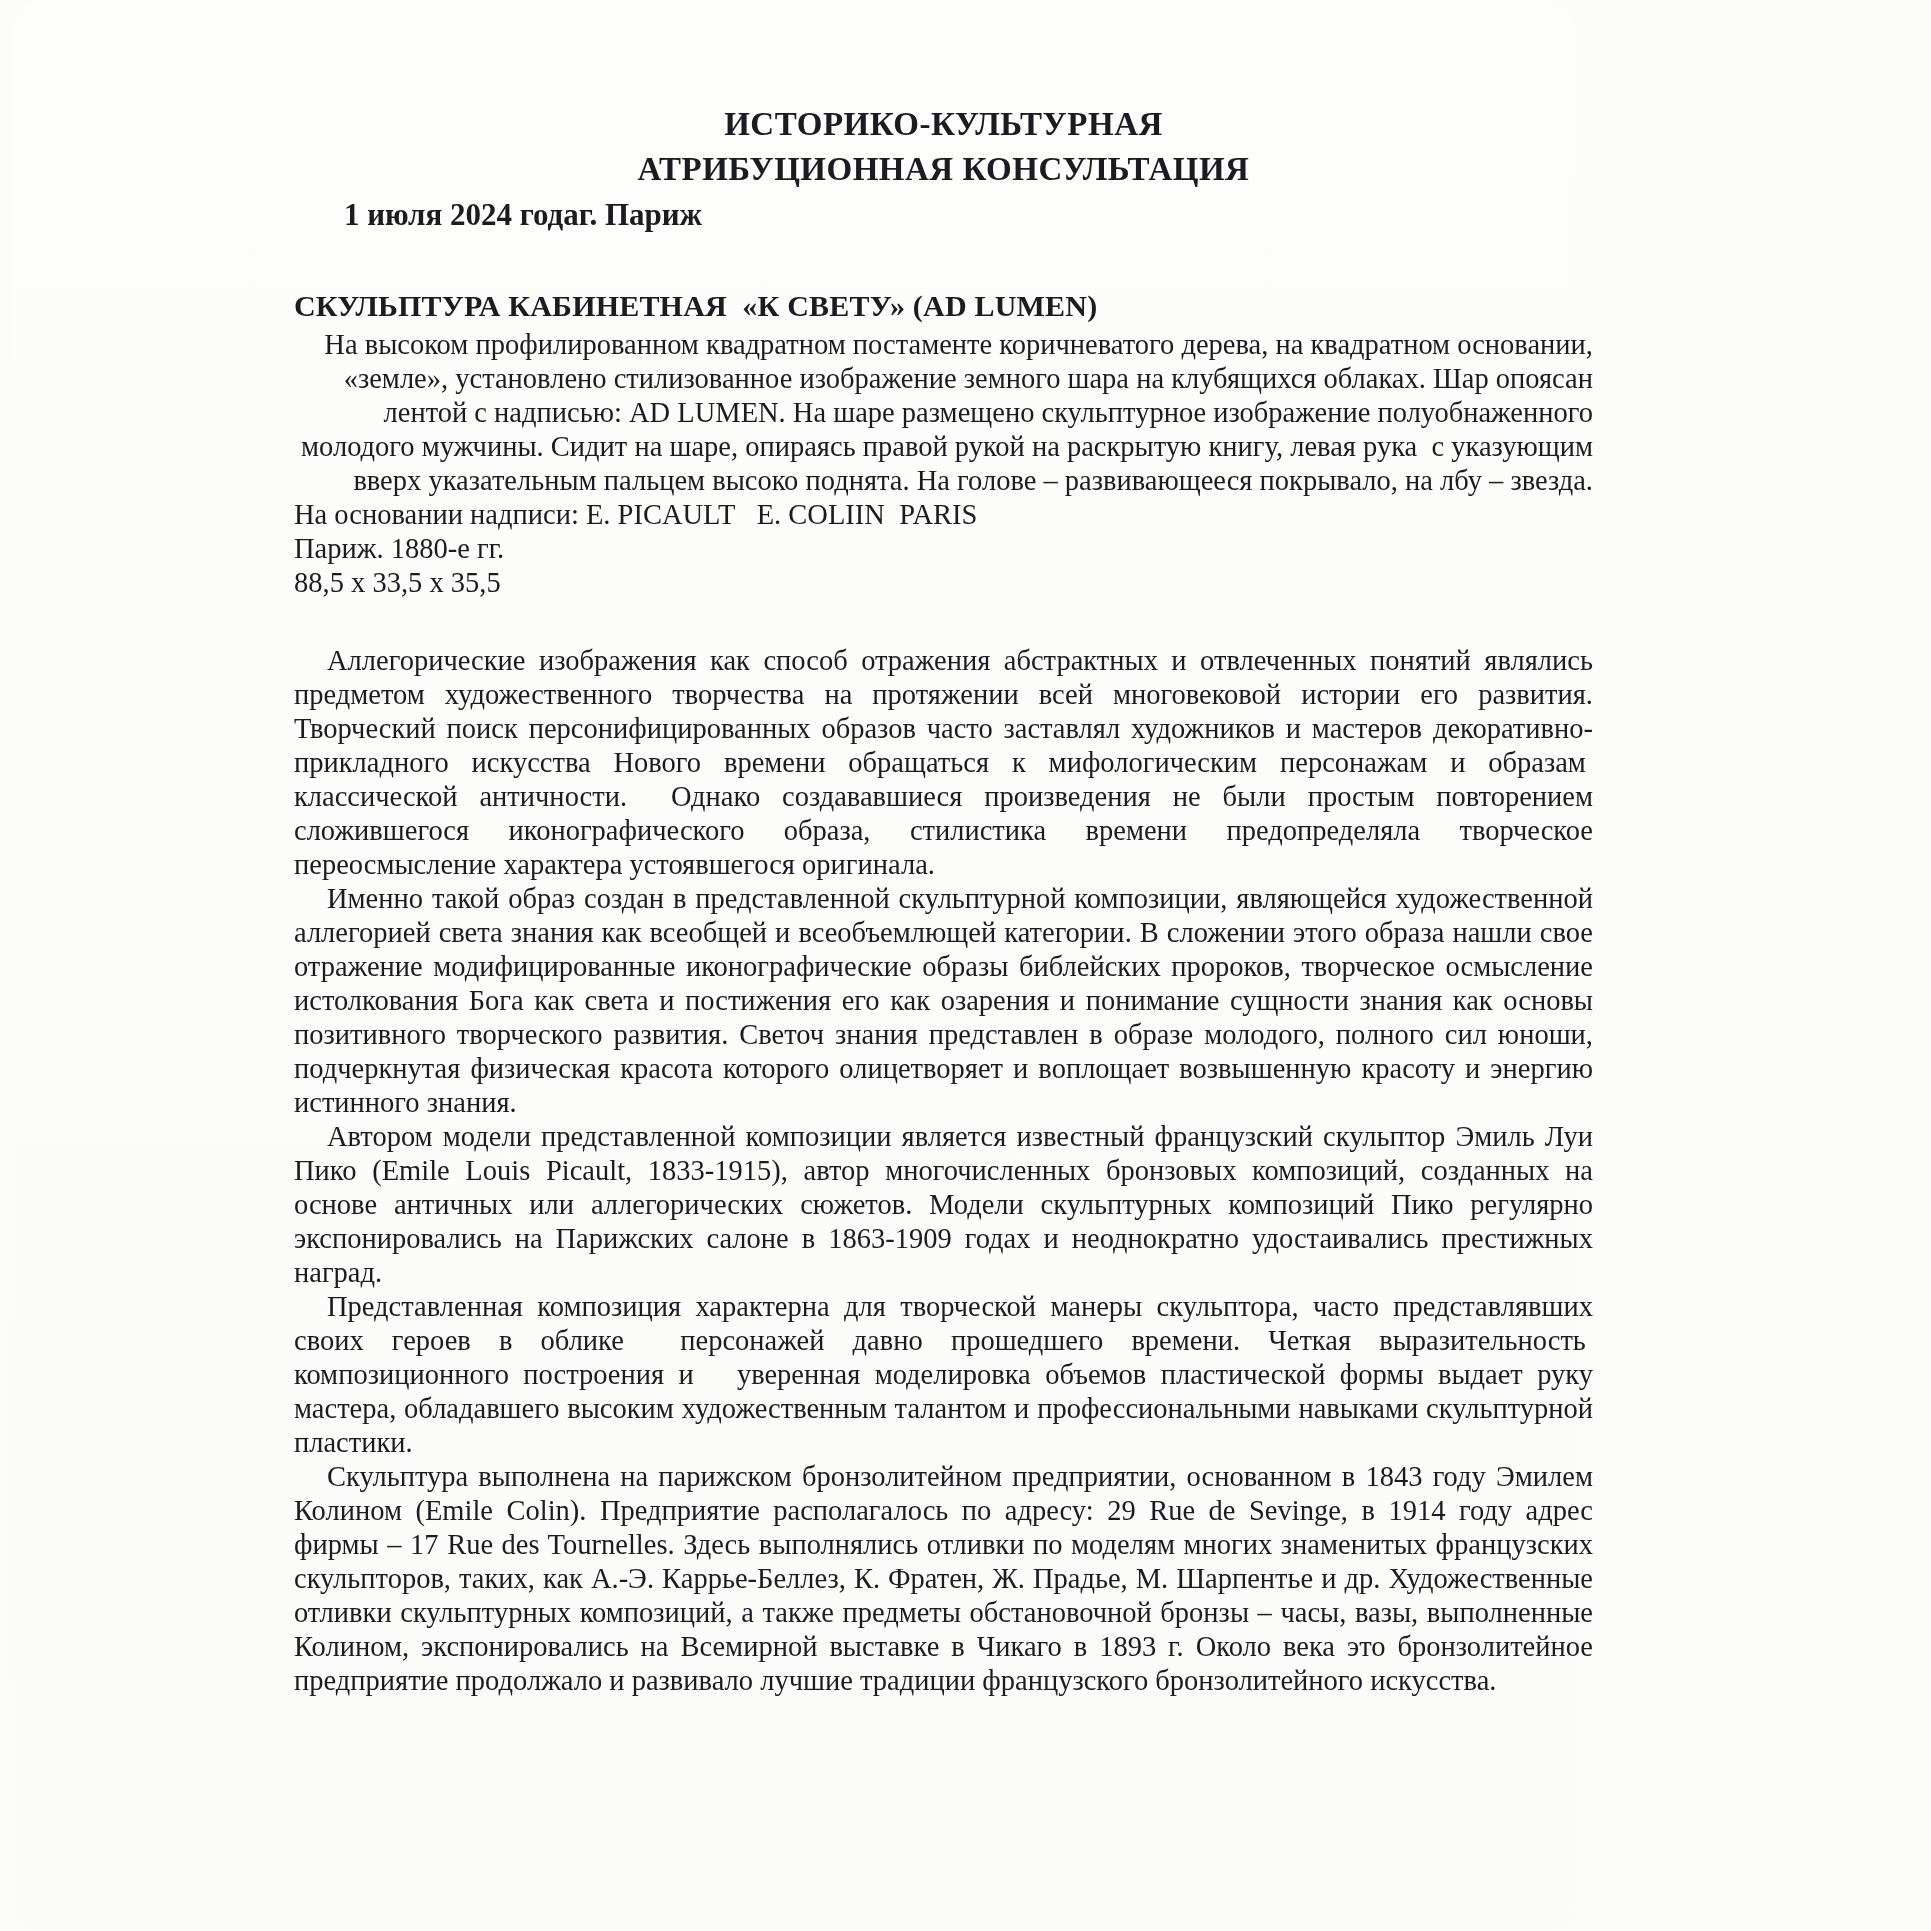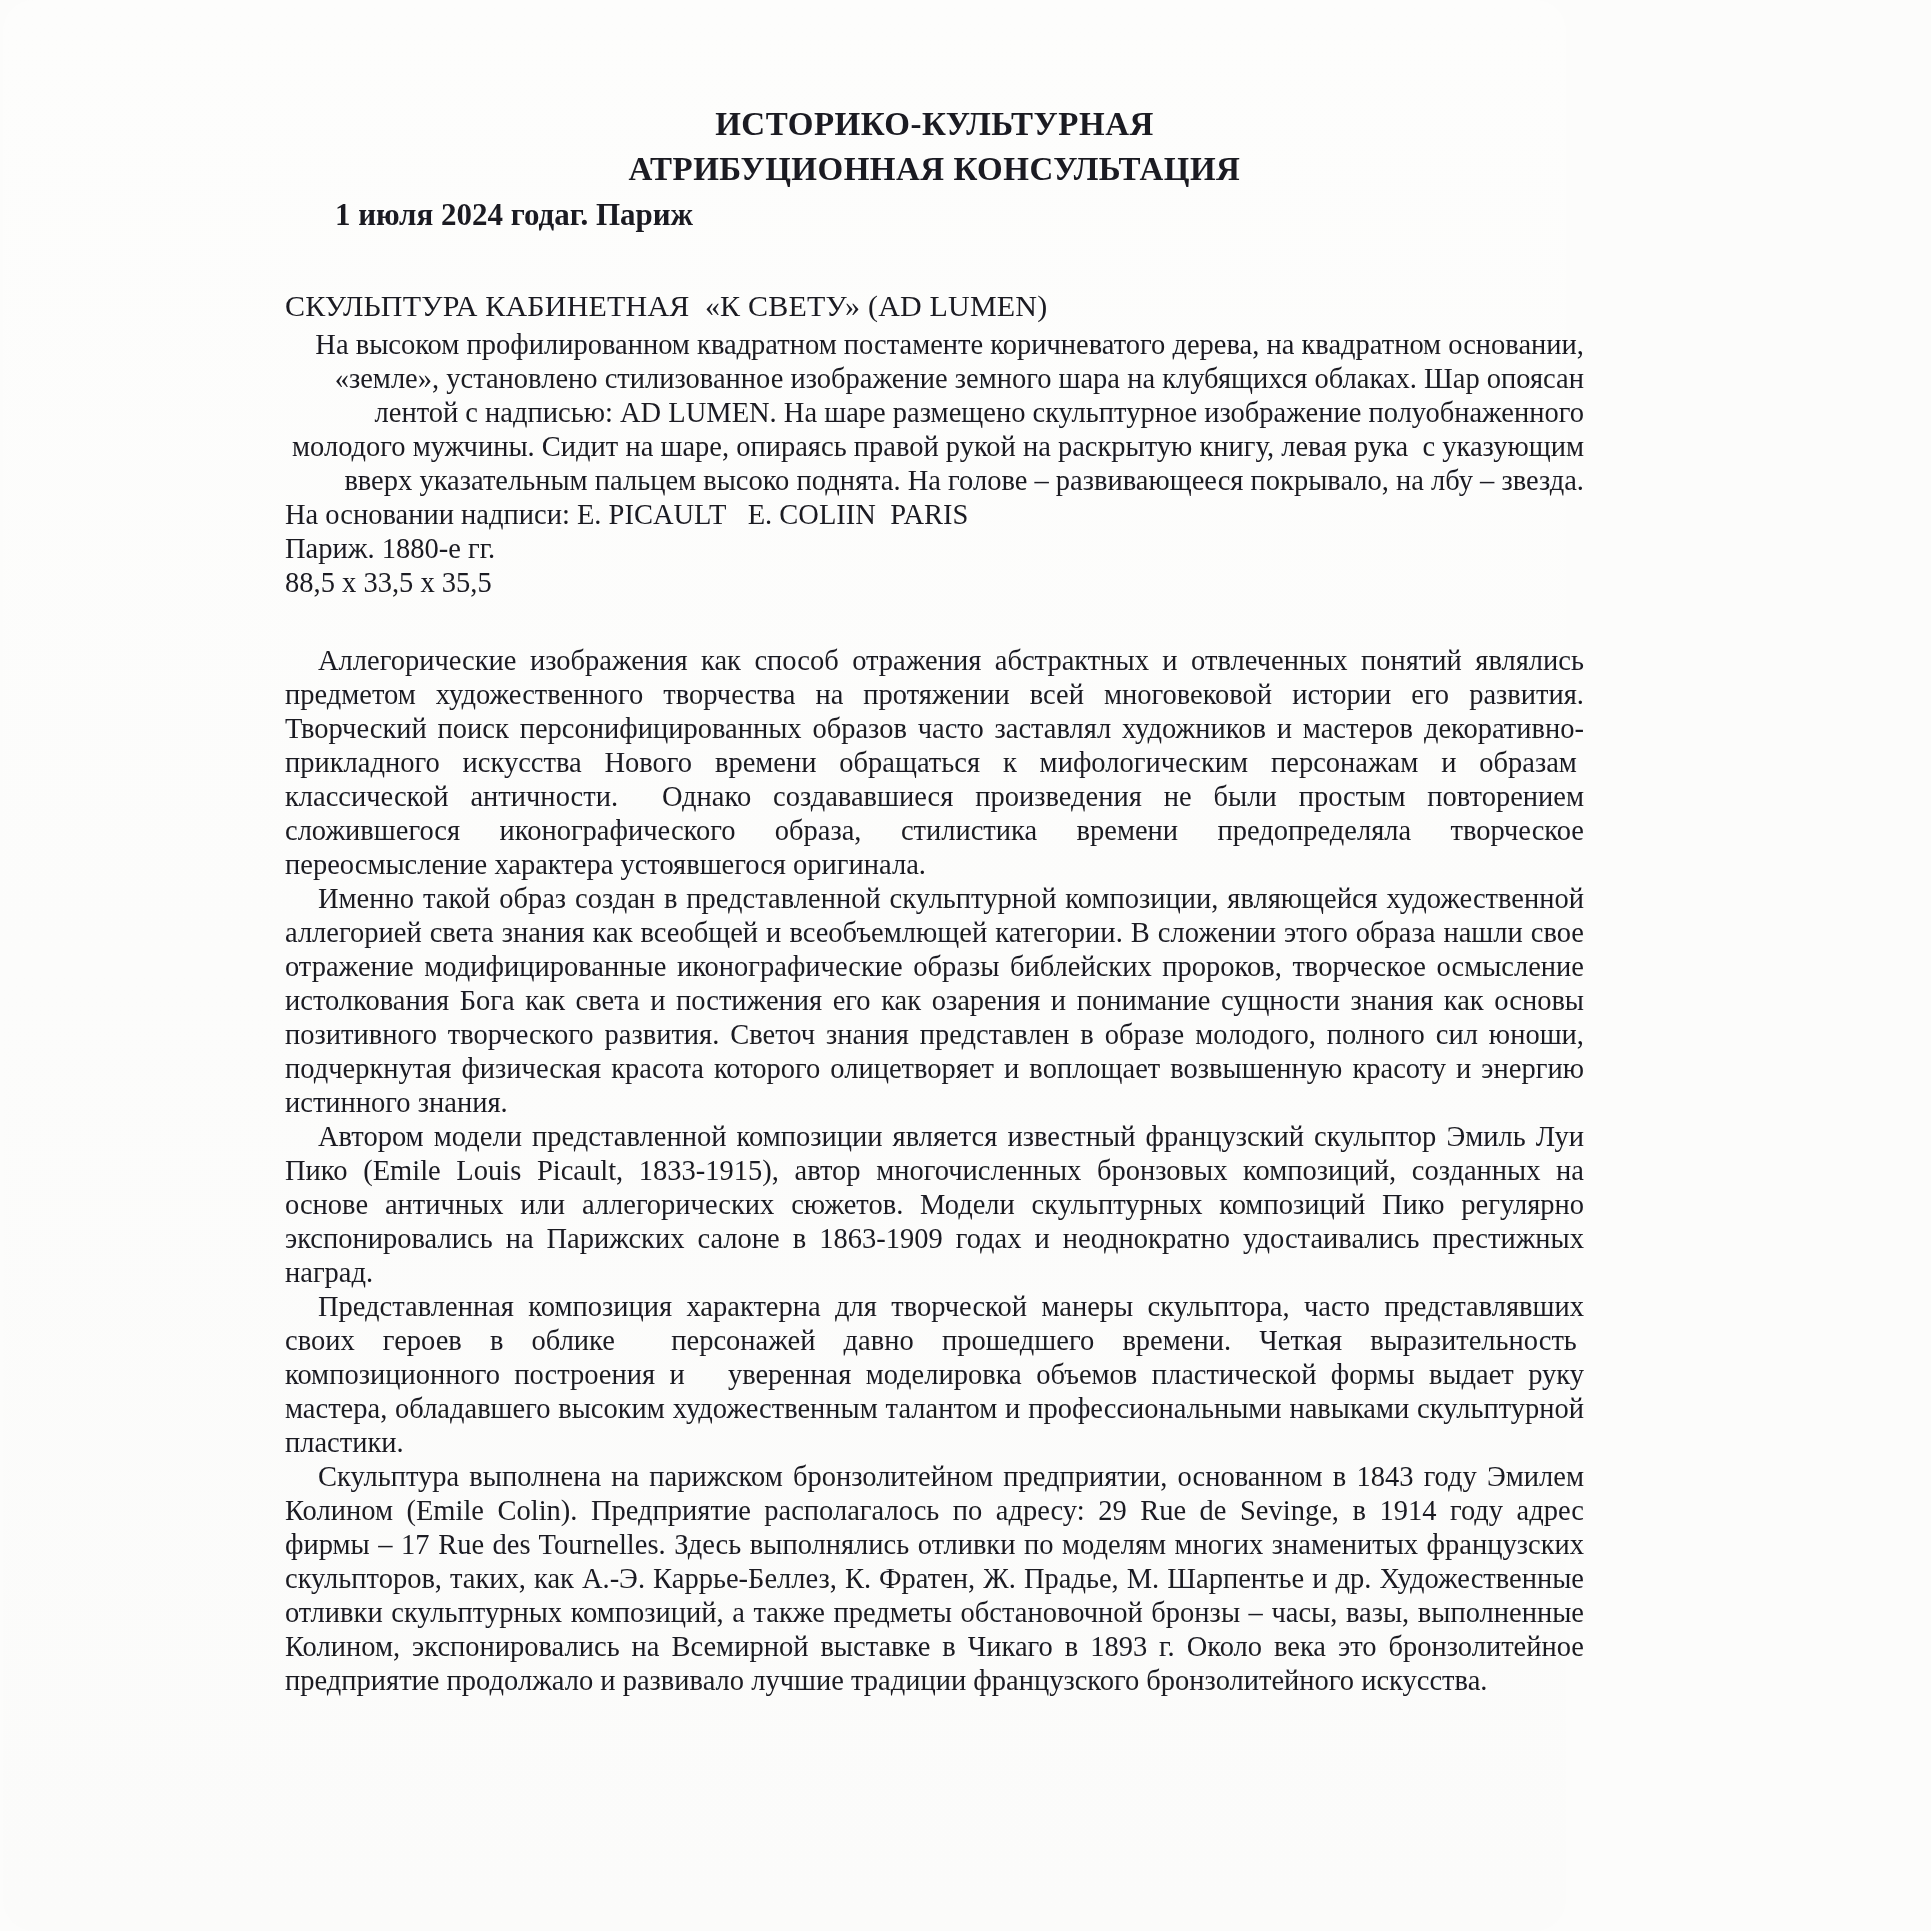--- a/index.html
+++ b/index.html
@@ -10,21 +10,21 @@
     width: 1931px;
     height: 1931px;
     background: #fcfcfb;
     overflow: hidden;
     font-family: "Liberation Serif", "DejaVu Serif", serif;
     color: #1b1b22;
   }
   .page {
     position: absolute;
     top: 0;
-    left: 3px;
+    left: 12px;
     width: 1563px;
     height: 1931px;
     background: linear-gradient(180deg, #fdfdfc 0%, #fbfbfa 100%);
     border-radius: 31px;
   }
   .content {
     position: absolute;
     top: 102px;
     left: 282px;
     width: 1299px;
@@ -49,21 +49,21 @@
     padding-left: 50px;
   }
   .date-row .city {
     padding-right: 101px;
   }
   
   .object-heading {
     margin: 50px 0 0 0;
     font-size: 30px;
     line-height: 37px;
-    font-weight: normal;
+    font-weight: bold;
     letter-spacing: 0.2px;
   }
   .object-description {
     margin: 3.9px 0 0 0;
     font-size: 28.5px;
     line-height: 34px;
     text-align: right;
   }
   .catalog-line {
     margin: 0;

